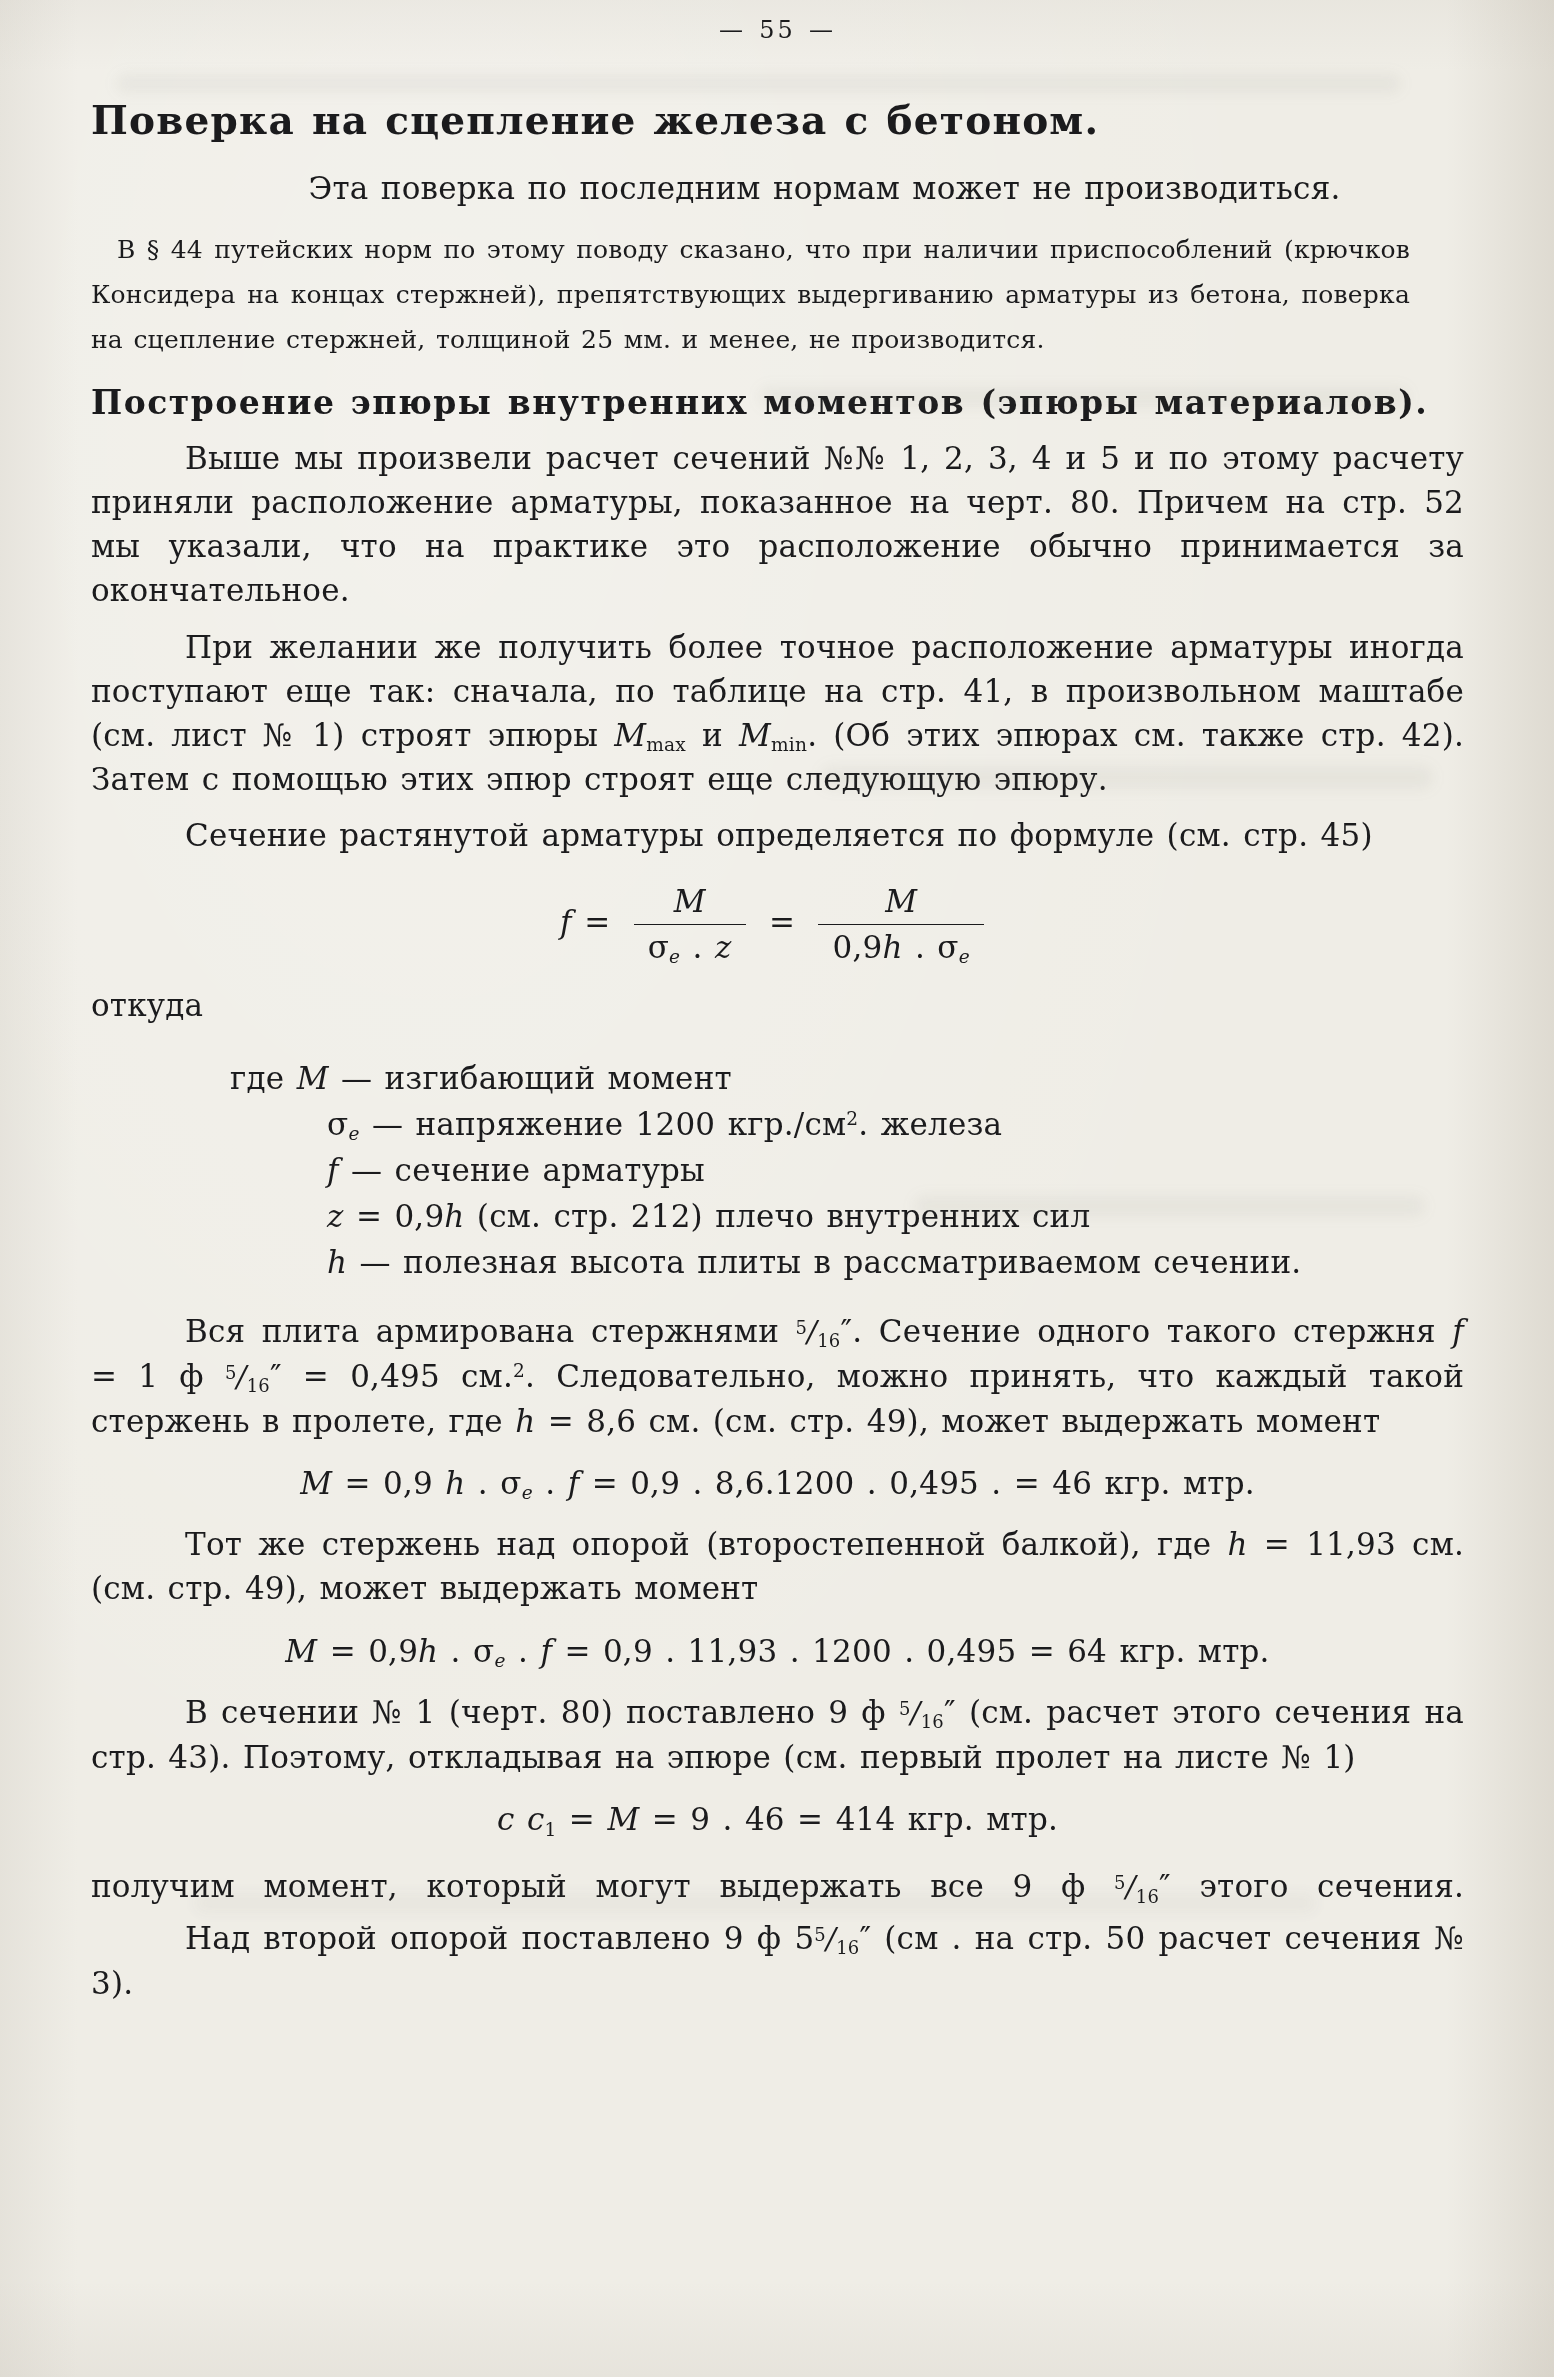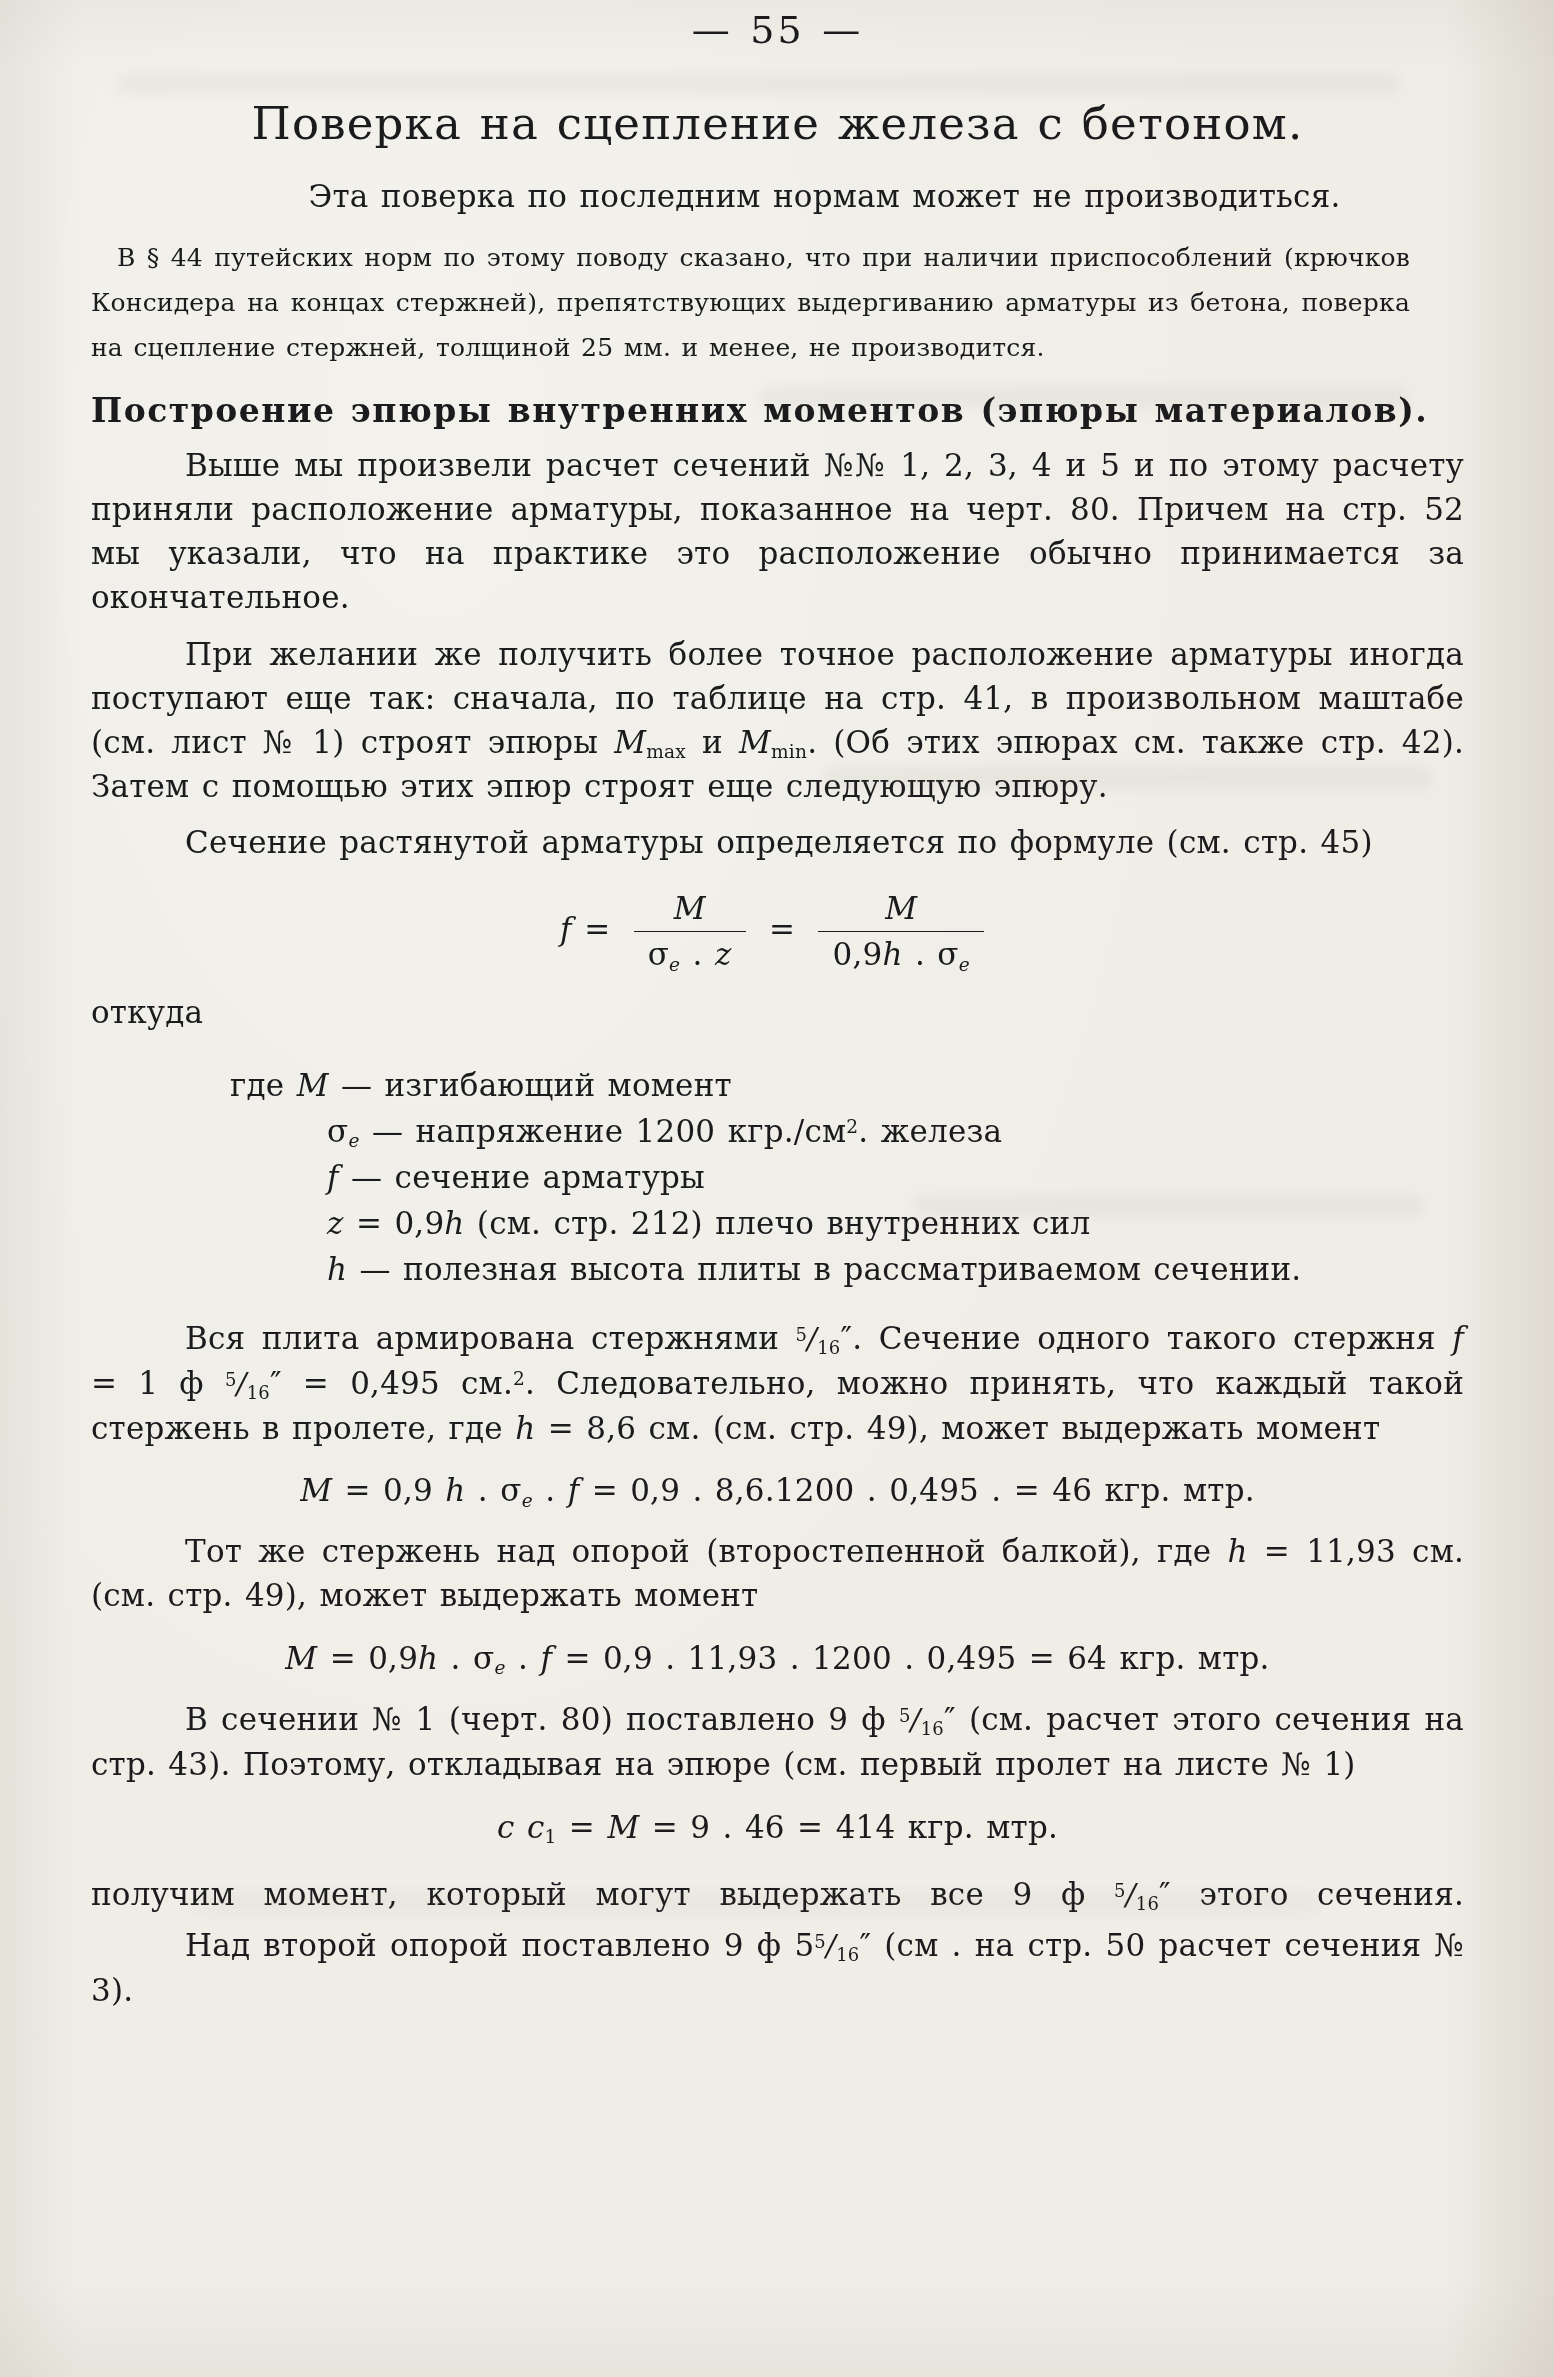--- a/index.html
+++ b/index.html
@@ -34,28 +34,27 @@
   }
   .g1 { top: 74px;   left: 116px;  width: 1285px; height: 18.6px; }
   .g2 { top: 387px;  left: 759px;  width: 650px;  height: 20px; }
   .g3 { top: 766px;  left: 821px; width: 612px;  height: 23px; }
   .g4 { top: 1196px; left: 914px; width: 511px;  height: 20px; }
   .g5 { top: 1893px; left: 194px;  width: 1123px; height: 20px; opacity: .8; }
 
   .pagenum {
     padding-top: 7.7px;
     text-align: center;
-    font-size: 38px;
+    font-size: 24px;
     letter-spacing: 3.1px;
   }
   h1.title {
     margin: 45px 0 0;
-    text-align: center;
-    font-size: 45px;
-    font-weight: normal;
+    font-size: 39px;
+    font-weight: bold;
     letter-spacing: 1.2px;
     line-height: 1.2;
   }
   h2.subtitle {
     margin: 20px 0 0;
     font-size: 33px;
     font-weight: bold;
     letter-spacing: 1.5px;
     line-height: 1.25;
   }

